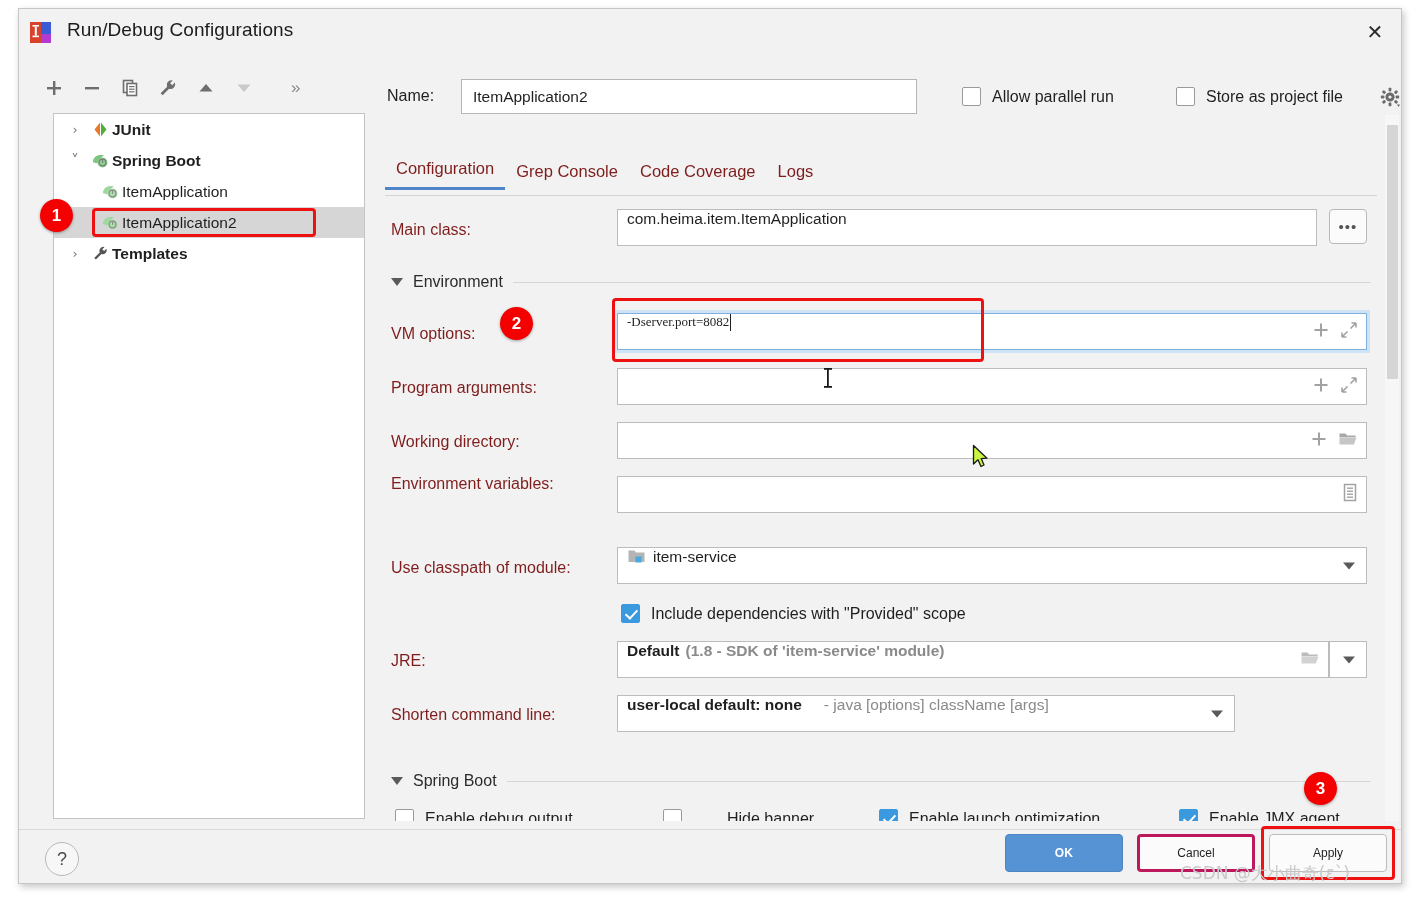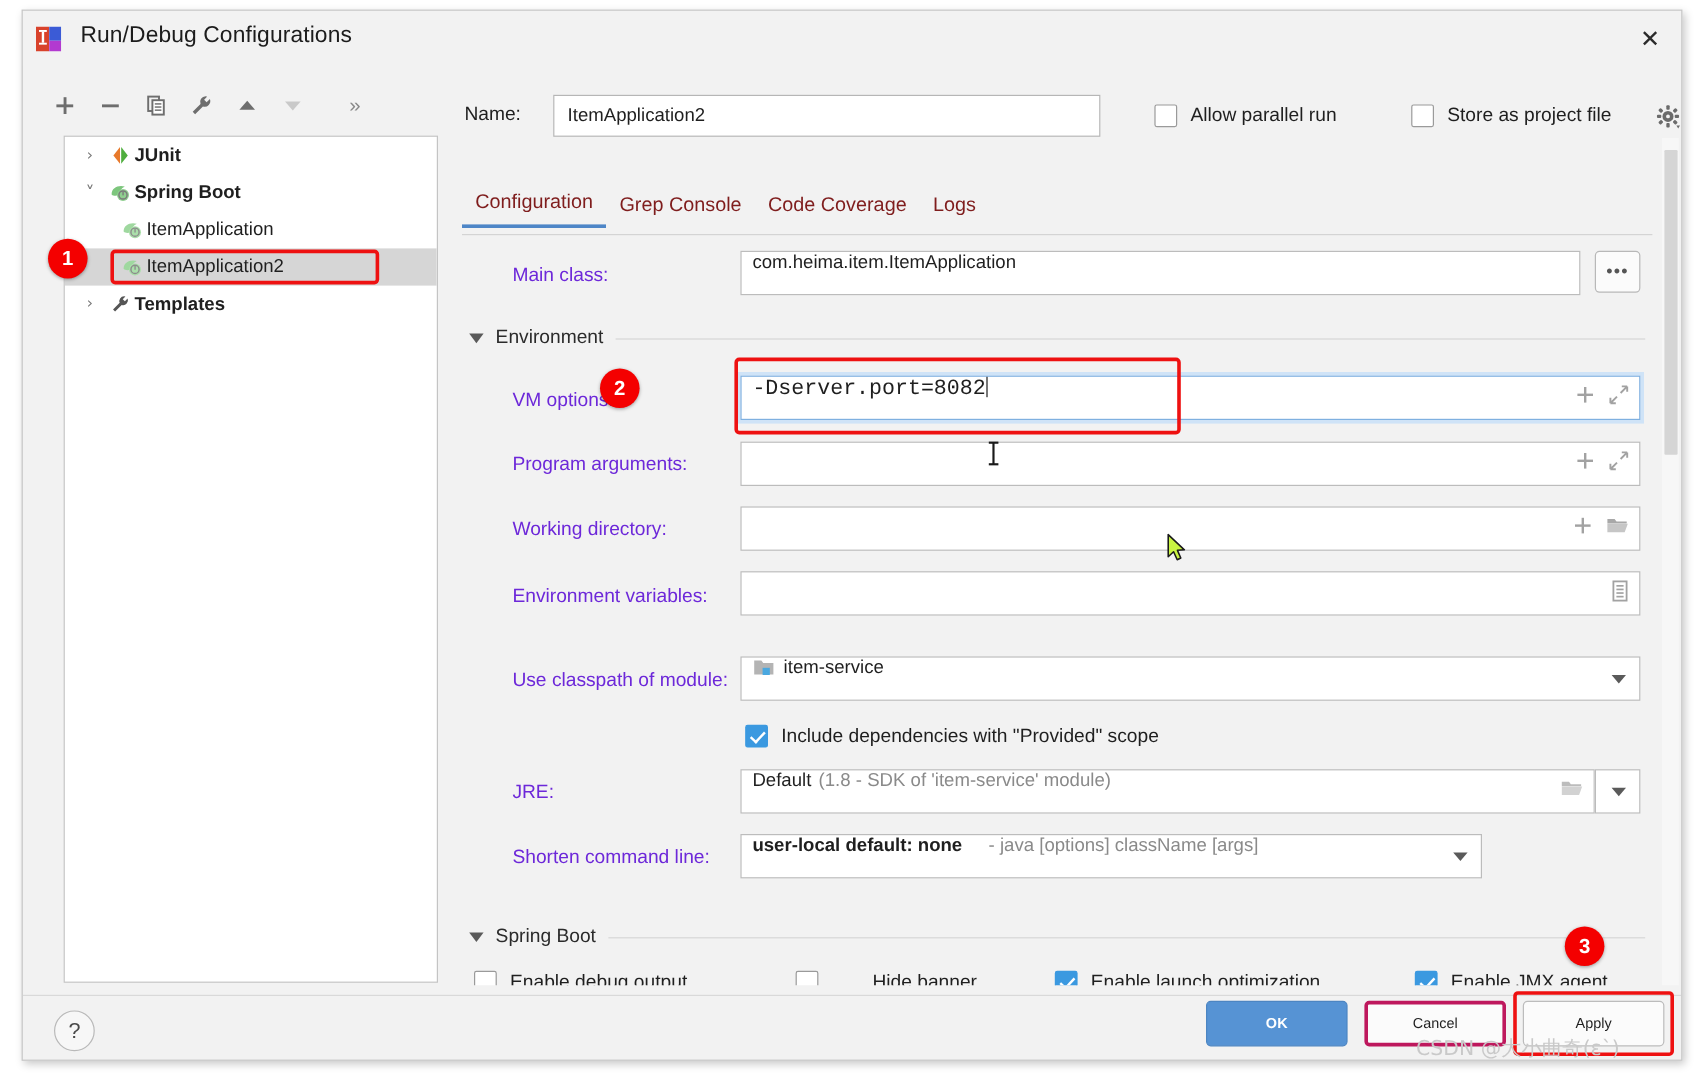--- a/index.html
+++ b/index.html
@@ -146,21 +146,21 @@
     background: #d4d4d4;
   }
 
   
   #form {
     position: absolute; left: 366px; top: 192px;
     width: 992px; height: 620px;
     overflow: hidden;
   }
   .f-label {
-    position: absolute; font-size: 16px; color: #6d28d9; white-space: nowrap; margin-left: 36px;
+    position: absolute; font-size: 16px; color: #7f1d1d; white-space: nowrap;
   }
   .f-field {
     position: absolute;
     background: #ffffff;
     border: 1px solid #bcbcbc;
     box-sizing: border-box;
     display: flex; align-items: flex-start;
     font-size: 15.5px;
     padding-left: 9px;
   }
@@ -199,22 +199,22 @@
     color: #555; font-size: 15px; letter-spacing: 1px;
     box-sizing: border-box;
   }
 
   
   #vm-field {
     border: 1px solid #7fb0e0;
     box-shadow: 0 0 0 3px #cfe3f7;
   }
   #vm-text {
-    font-family: Liberation Mono, monospace;
-    font-size: 18px;
+    font-family: Liberation Serif, serif;
+    font-size: 13px;
   }
   #vm-caret {
     display: inline-block; width: 1px; height: 17px;
     background: #1f1f1f; margin-left: 1px; vertical-align: -3px;
   }
 
   
   #vscroll {
     position: absolute; left: 1366px; top: 106px;
     width: 14px; height: 706px;
@@ -514,21 +514,21 @@
         </span>
         <span>
           <svg width="20" height="18" viewBox="0 0 20 18">
             <path d="M1.5 3.5 h6 l1.6 2 h8.5 v1.8 h-16.1 z" fill="#a8a8a8"></path>
             <path d="M1.5 7.5 h17 l-2.6 7 h-14.4 z" fill="#c6c6c6"></path>
           </svg>
         </span>
       </span>
     </div>
 
-    <span class="f-label" style="left:6px; top:288px;">Environment variables:</span>
+    <span class="f-label" style="left:6px; top:274px;">Environment variables:</span>
     <div class="f-field" style="left:232px; top:275px; width:750px; height:37px;">
       <span></span>
       <span class="field-adorn">
         <span>
           <svg width="16" height="19" viewBox="0 0 16 19">
             <rect x="2.5" y="1.5" width="11" height="16" fill="none" stroke="#a2a2a2" stroke-width="1.5"></rect>
             <rect x="5" y="4.5" width="6" height="1.4" fill="#a2a2a2"></rect>
             <rect x="5" y="7.5" width="6" height="1.4" fill="#a2a2a2"></rect>
             <rect x="5" y="10.5" width="6" height="1.4" fill="#a2a2a2"></rect>
             <rect x="5" y="13.5" width="6" height="1.4" fill="#a2a2a2"></rect>
@@ -548,21 +548,21 @@
       <span>item-service</span>
       <span class="combo-arrow"></span>
     </div>
 
     <div class="cbrow" style="left:236px; top:403px;">
       <span class="cbox checked"></span>
       <span>Include dependencies with "Provided" scope</span>
     </div>
 
     <span class="f-label" style="left:6px; top:451px;">JRE:</span>
-    <div class="f-field" style="left:232px; top:440px; width:712px; height:37px;">
+    <div class="f-field" style="left:232px; top:440px; width:712px; height:37px;font-weight:bold;">
       <span>Default</span>
       <span class="dim" style="margin-left:6px;">(1.8 - SDK of 'item-service' module)</span>
       <span class="field-adorn">
         <span>
           <svg width="20" height="18" viewBox="0 0 20 18">
             <path d="M1.5 3.5 h6 l1.6 2 h8.5 v1.8 h-16.1 z" fill="#bcbcbc"></path>
             <path d="M1.5 7.5 h17 l-2.6 7 h-14.4 z" fill="#d2d2d2"></path>
           </svg>
         </span>
       </span>

